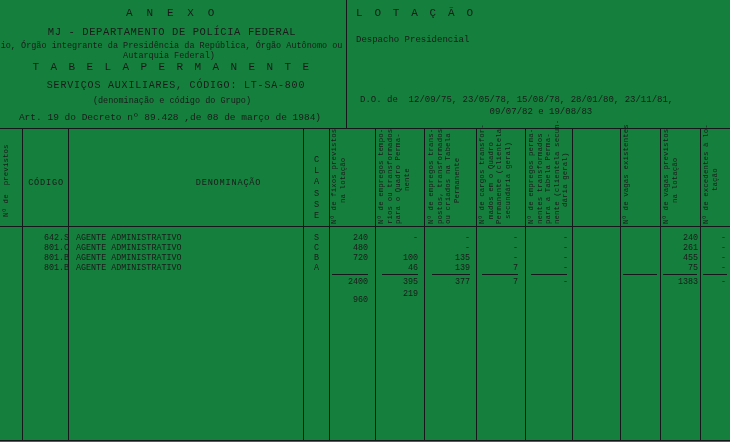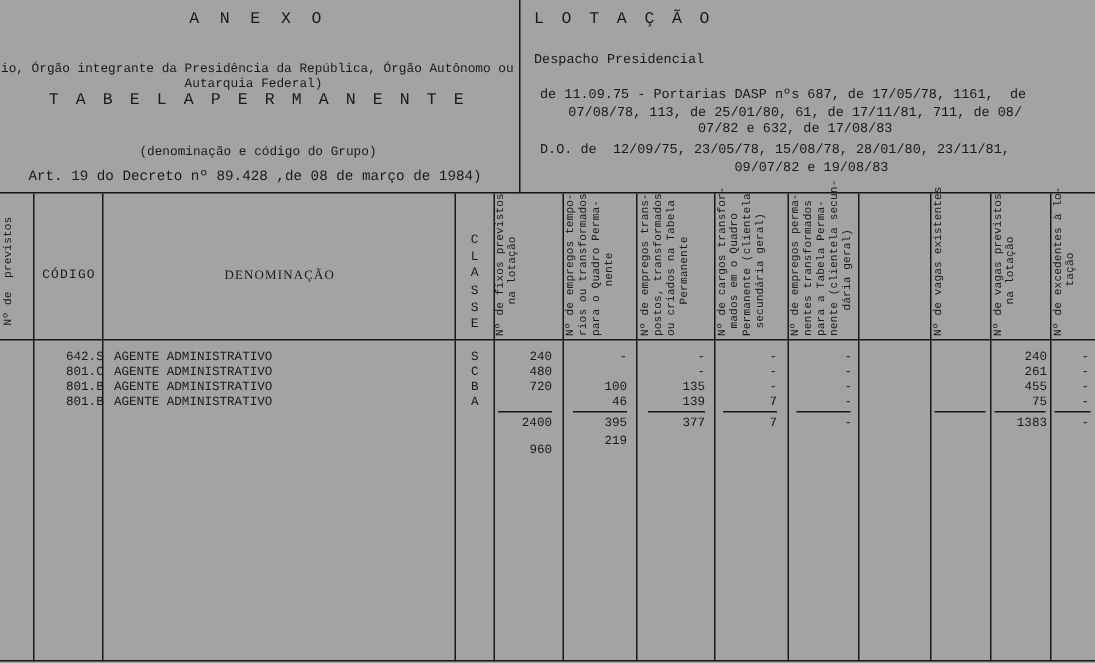--- a/index.html
+++ b/index.html
@@ -9,21 +9,21 @@
   }
   body {
     font-family: "Liberation Serif", serif;
     color: #1a1a1a;
   }
   #page {
     position: relative;
     width: 730px;
     height: 442px;
     overflow: hidden;
-    background: #a3a3a3;
+    background: #15803d;
   }
 
   
   .vline, .hline {
     position: absolute;
     background: #17161a;
   }
 
   
   .hdr-left {
@@ -156,55 +156,55 @@
     letter-spacing: 0px;
   }
   .h-codigo {
     position: absolute;
     font-family: "Liberation Mono", monospace;
     font-size: 8.6px;
     letter-spacing: 0.8px;
   }
   .h-denominacao {
     position: absolute;
-    font-family: Liberation Serif, serif;
+    font-family: Liberation Mono, monospace;
     font-size: 8.6px;
     letter-spacing: 0.8px;
+    padding-left: 42px;
   }
 
   
   .cell {
     position: absolute;
     font-family: "Liberation Mono", monospace;
     font-size: 8.4px;
     line-height: 9.8px;
     white-space: pre;
   }
   .cell.center { text-align: center; }
   .cell.right  { text-align: right; }
 </style>
 </head>
 <body>
 
 <div id="page">
 
   <div class="hdr-left">
     <div class="t-anexo">A N E X O</div>
+    <div class="t-mj">MJ - DEPARTAMENTO DE POLÍCIA FEDERAL</div>
     <div class="t-orgao">rio, Órgão integrante da Presidência da República, Órgão Autônomo ou Autarquia Federal)</div>
     <div class="t-tabela">T A B E L A   P E R M A N E N T E</div>
+    <div class="t-servicos">SERVIÇOS AUXILIARES, CÓDIGO: LT-SA-800</div>
     <div class="t-denom">(denominação e código do Grupo)</div>
     <div class="t-artigo">Art. 19 do Decreto nº 89.428   ,de 08 de    março    de 1984)</div>
   </div>
 
   <div class="hdr-right">
     <div class="t-lotacao">L O T A Ç Ã O</div>
     <div class="t-despacho">Despacho Presidencial</div>
-    <div class="t-port">de 11.09.75 - Portarias DASP nºs 687, de 17/05/78, 1161,  de
-   07/08/78, 113, de 25/01/80, 61, de 17/11/81, 711, de 08/
-   07/82 e 632, de 17/08/83</div>
     <div class="t-do">D.O. de  12/09/75, 23/05/78, 15/08/78, 28/01/80, 23/11/81,
          09/07/82 e 19/08/83</div>
   </div>
 
   <div class="hline" style="left:0px;   top:128px; width:730px; height:1.4px;"></div>
 
   <div class="vline" style="left:346px; top:0px;   width:1.4px; height:129px;"></div>
 
   <div class="hline" style="left:0px;   top:226px; width:730px; height:1.2px;"></div>
 

